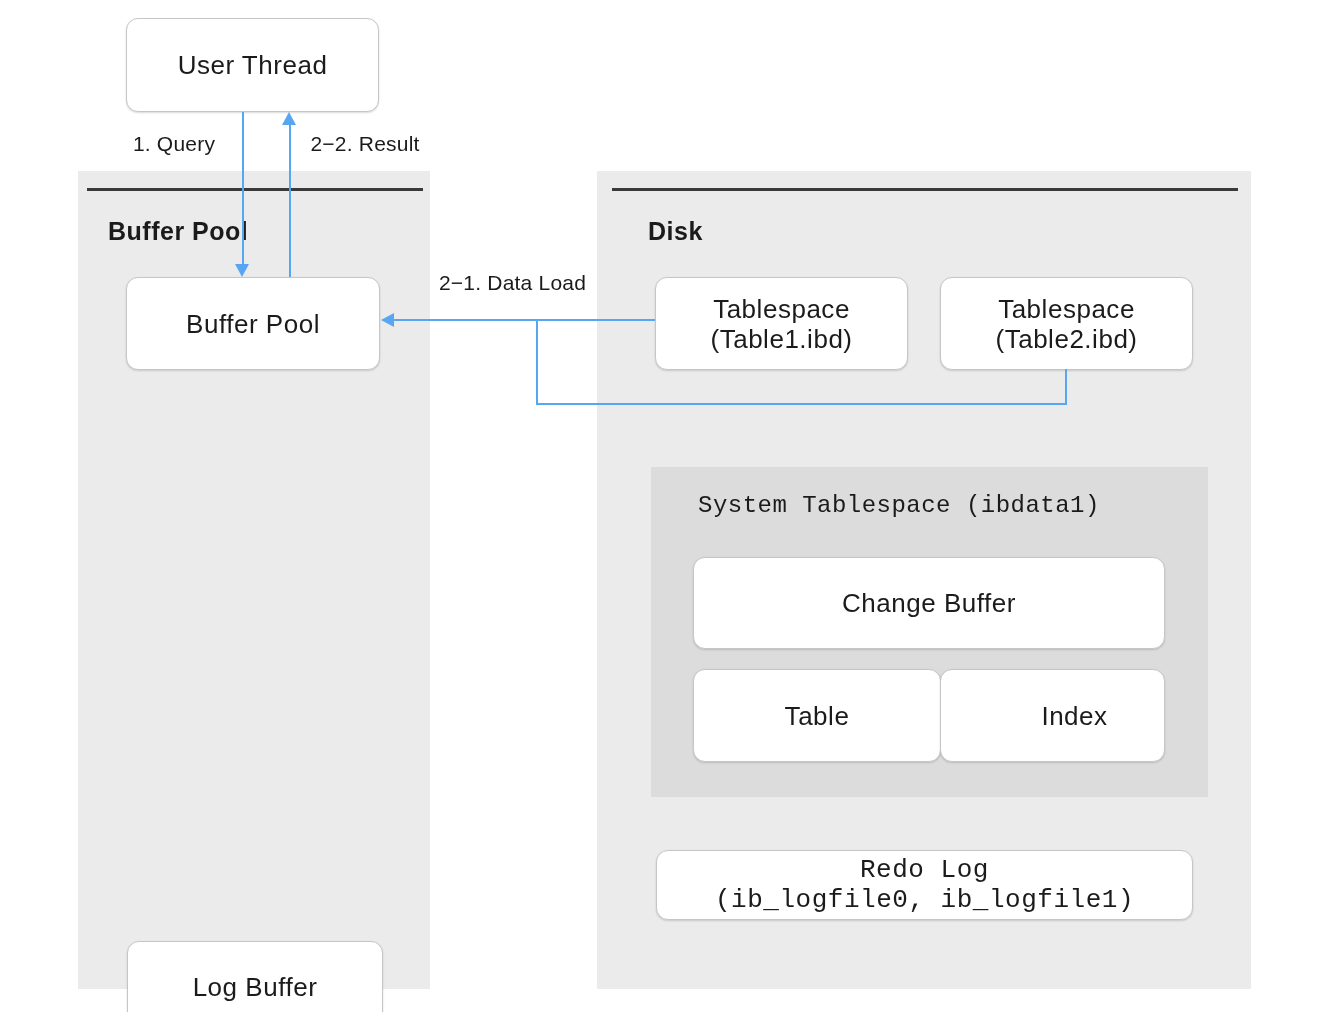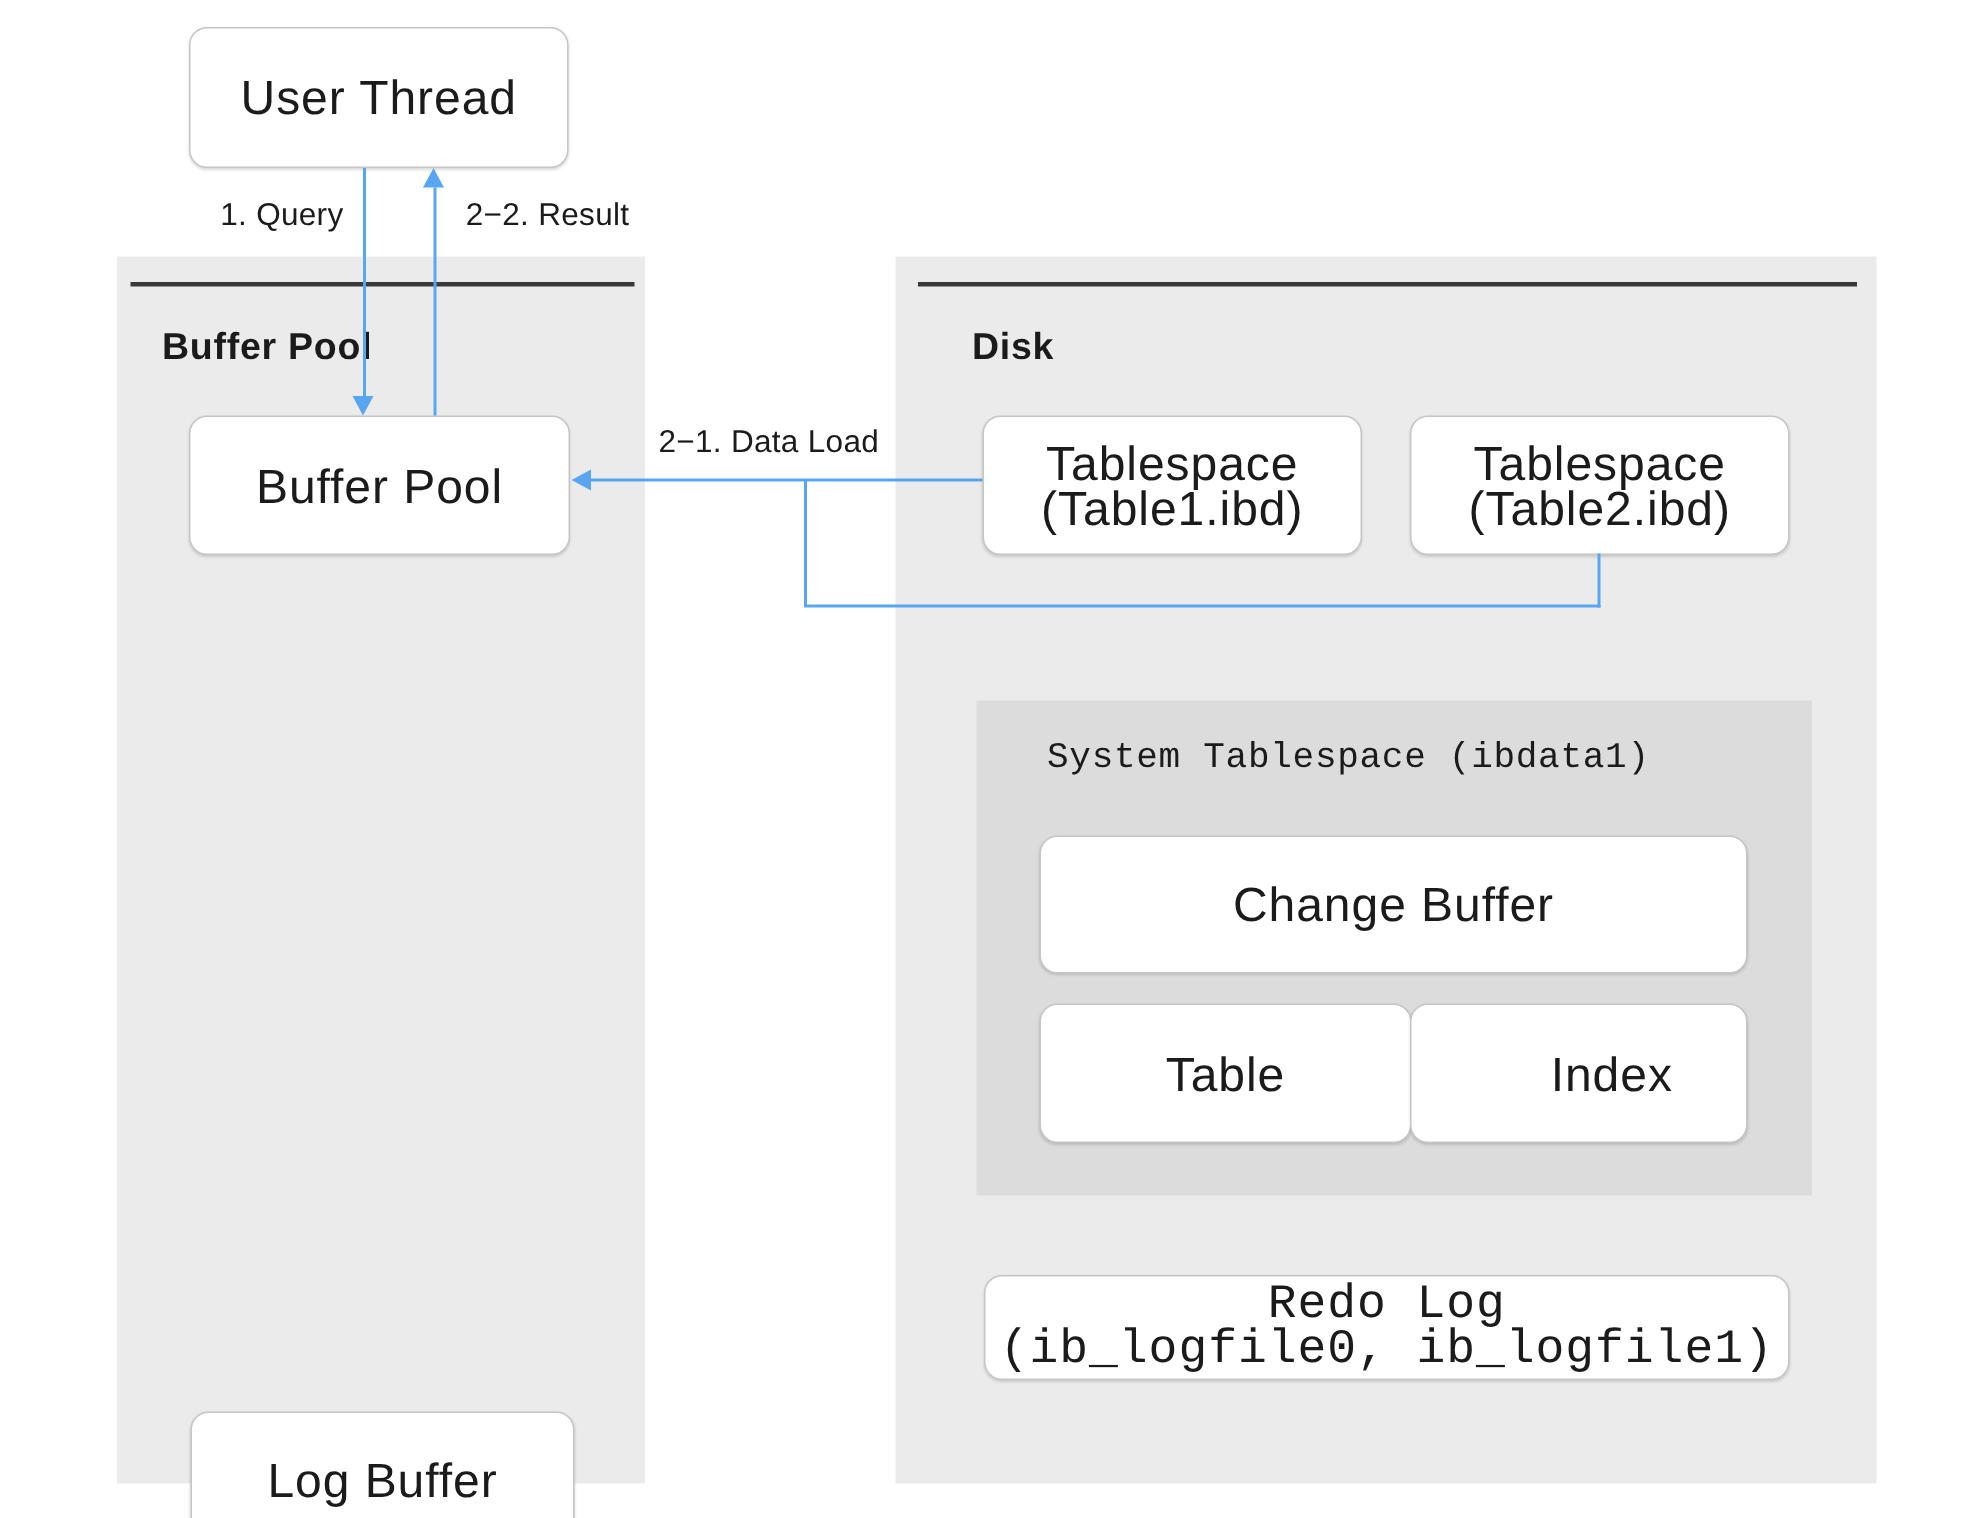--- a/index.html
+++ b/index.html
@@ -24,21 +24,21 @@
   .panel-buffer-pool .panel-bar{left:9px;right:7px;}
   .panel-disk .panel-bar{left:15px;right:13px;}
   .panel-title{position:absolute;top:46px;font-size:25px;font-weight:600;letter-spacing:.02em;white-space:nowrap;}
   .panel-buffer-pool .panel-title{left:30px;}
   .panel-disk .panel-title{left:51px;}
 
   
   .node{position:absolute;background:var(--node_bg);border:1px solid var(--node_border);
         border-radius:12px;box-shadow:0 1px 2px rgba(0,0,0,.15);
         display:flex;flex-direction:column;align-items:center;justify-content:center;
-        font-size:32px;line-height:30px;text-align:center;letter-spacing:.02em;white-space:nowrap;}
+        font-size:26px;line-height:30px;text-align:center;letter-spacing:.02em;white-space:nowrap;}
   .node-user-thread{left:126px;top:18px;width:253px;height:94px;}
   .node-buffer-pool{left:126px;top:277px;width:254px;height:93px;}
   .node-log-buffer{left:127px;top:897px;width:256px;height:92px;margin-top:44px;}
   .node-tablespace1{left:655px;top:277px;width:253px;height:93px;}
   .node-tablespace2{left:940px;top:277px;width:253px;height:93px;}
   .node-redo-log{left:656px;top:850px;width:537px;height:70px;font-family:Liberation Mono, monospace;}
 
   
   .system-box{position:absolute;left:651px;top:467px;width:557px;height:330px;background:var(--inner_bg);}
   .system-title{position:absolute;left:47px;top:25px;font-size:24px;font-weight:500;letter-spacing:.02em;white-space:nowrap;font-family:Liberation Mono, monospace;}
@@ -57,23 +57,23 @@
   .e-branch-h{left:536px;top:403px;width:531px;}
   .e-branch-v2{left:1065px;top:369px;height:36px;}
 
   .ah{position:absolute;width:0;height:0;}
   .ah-down{left:235px;top:264px;border-left:7px solid transparent;border-right:7px solid transparent;border-top:13px solid var(--arrow);}
   .ah-up{left:282px;top:112px;border-left:7px solid transparent;border-right:7px solid transparent;border-bottom:13px solid var(--arrow);}
   .ah-left{left:381px;top:313px;border-top:7px solid transparent;border-bottom:7px solid transparent;border-right:13px solid var(--arrow);}
 
   
   .edge-label{position:absolute;font-size:21px;letter-spacing:.01em;text-align:center;white-space:nowrap;}
-  .lbl-query{left:119px;top:132px;width:110px;text-align:right;}
+  .lbl-query{left:119px;top:132px;width:110px;}
   .lbl-result{left:295px;top:132px;width:140px;}
-  .lbl-dataload{left:430px;top:283px;width:165px;}
+  .lbl-dataload{left:430px;top:271px;width:165px;}
 </style>
 </head>
 <body>
 
 <div class="stage">
 
   <div class="panel panel-buffer-pool">
     <div class="panel-bar"></div>
     <div class="panel-title">Buffer Pool</div>
   </div>

